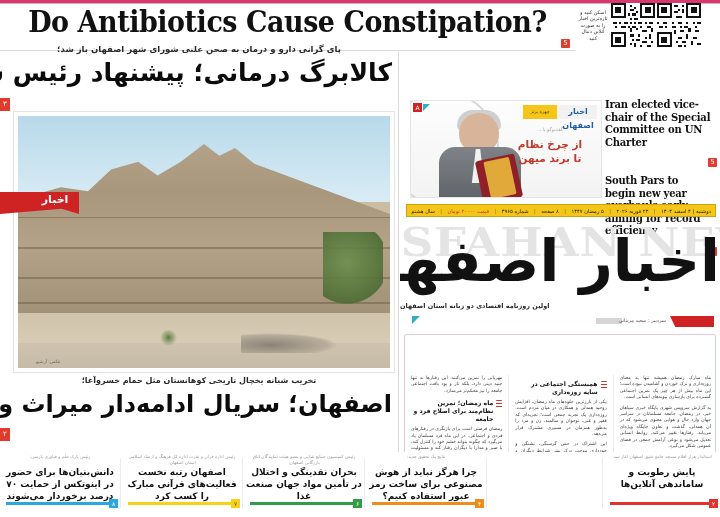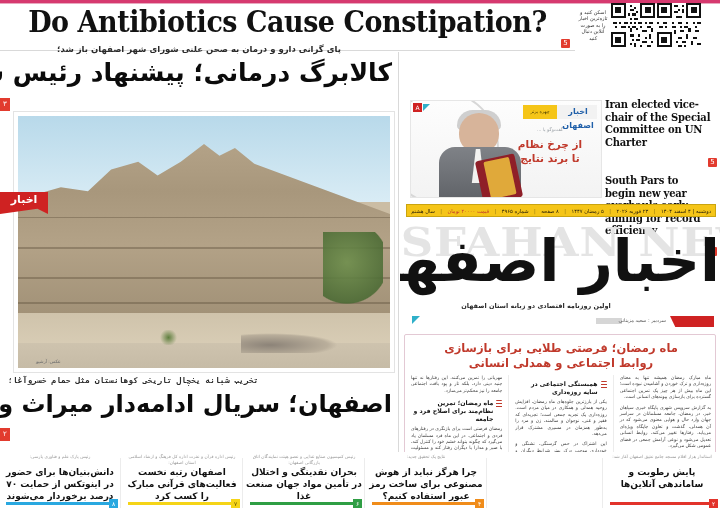--- a/index.html
+++ b/index.html
@@ -75,26 +75,27 @@
     background:radial-gradient(circle at 40% 40%,#6f8f4d,#4c6b35 70%,rgba(76,107,53,0) 72%);
     opacity:.9;}
   .photo .rubble{position:absolute;bottom:6%;right:14%;width:26%;height:8%;
     background:radial-gradient(ellipse at 30% 60%,#8c8378,#b9ae9b 60%,rgba(185,174,155,0) 70%);}
   .photo .bush{position:absolute;bottom:9%;left:38%;width:5%;height:6%;
     background:radial-gradient(circle,#5f7f3e,rgba(95,127,62,0) 70%);}
   .redflag{
     position:absolute;left:0;top:152px;width:48px;height:22px;background:#cf2222;
     color:#fff;font-size:11px;direction:rtl;text-align:center;line-height:16px;font-weight:bold;
     clip-path:polygon(0 0,100% 0,100% 100%,78% 76%,0 100%);
+    padding-left:31px;
   }
   .photo-credit{position:absolute;left:18px;bottom:4px;font-size:4.5px;color:#6b6b6b;direction:rtl;}
 
   .cap2{
-    position:absolute;right:8px;top:336px;width:382px;text-align:left;direction:rtl;
-    font-size:8px;color:#2a2a2a;font-weight:bold;font-family:Liberation Mono, monospace;
+    position:absolute;right:8px;top:336px;width:382px;text-align:center;direction:rtl;
+    font-size:8px;color:#2a2a2a;font-weight:bold;
   }
   .lead-hl2{
     position:absolute;right:6px;top:350px;width:386px;text-align:center;direction:rtl;
     font-size:24px;font-weight:bold;color:#0b0b0b;white-space:nowrap;
   }
   .redtab2{position:absolute;left:0;top:388px;width:10px;height:13px;background:#e23b2e;color:#fff;
     font-size:7px;line-height:13px;text-align:center;}
 
   
   .right-col{position:absolute;left:400px;top:52px;width:320px;height:400px;margin-top:44px;}
@@ -160,21 +161,21 @@
     position:absolute;left:-2px;top:-2px;width:324px;text-align:center;
     font-family:"DejaVu Serif","Liberation Serif",serif;font-weight:bold;
     font-size:40px;color:#e4e4e4;letter-spacing:1px;white-space:nowrap;
     transform:scaleX(1.12);transform-origin:center;
   }
   .mast-ar{
     position:absolute;left:0;top:6px;width:320px;text-align:center;direction:rtl;
     font-size:58px;font-weight:bold;color:#111;line-height:70px;white-space:nowrap;
   }
   .mast-sub{
-    position:absolute;left:0;top:82px;width:272px;text-align:center;direction:rtl;
+    position:absolute;left:0;top:82px;width:272px;text-align:left;direction:rtl;
     font-size:6.5px;color:#2a2a2a;font-weight:bold;
   }
   .mast-tri{position:absolute;left:12px;top:96px;width:0;height:0;
     border-left:8px solid #2fb0c9;border-bottom:8px solid transparent;}
   .mast-stamp{position:absolute;right:6px;top:96px;width:44px;height:11px;background:#cf2222;
     clip-path:polygon(0 0,100% 0,100% 100%,12% 100%);}
   .mast-byline{position:absolute;right:54px;top:97px;font-size:5px;color:#555;direction:rtl;}
   .mast-gray{position:absolute;right:98px;top:98px;width:26px;height:6px;background:#d6d6d6;}
 
   
@@ -385,21 +386,21 @@
       </div>
       <div class="ad-logo">
         <div class="yel">
             <span>چهره برتر</span>
           </div>
         <div class="nm">اخبار اصفهان</div>
       </div>
       <div class="ad-sub">گفت‌وگو با ...</div>
       <div class="ad-txt">
         <span>از چرخ نظام</span><br>
-        <span>تا برند نتایج</span>
+        <span>تا برند میهن</span>
       </div>
       <div class="ad-corner">A</div>
       <div class="ad-tri"></div>
     </div>
 
     <div class="enews">
       <div class="e-hl">Iran elected vice-chair of the Special Committee on UN Charter</div>
       <span class="e-badge">
         <span class="pagebadge">5</span>
       </span>
@@ -430,24 +431,20 @@
       <div class="wm">ISFAHAN NEWS</div>
       <div class="mast-ar">اخبار اصفهان</div>
       <div class="mast-sub">اولین روزنامه اقتصادی دو زبانه استان اصفهان</div>
       <div class="mast-tri"></div>
       <div class="mast-gray"></div>
       <div class="mast-byline">سردبیر : سعید مزینانی</div>
       <div class="mast-stamp"></div>
     </div>
 
     <div class="artbox">
-      <div class="art-title">
-        <span>ماه رمضان؛ فرصتی طلایی برای بازسازی</span><br>
-        <span>روابط اجتماعی و همدلی انسانی</span>
-      </div>
       <div class="cols">
 
         <div class="col">
           <p>ماه مبارک رمضان همیشه تنها به معنای روزه‌داری و ترک خوردن و آشامیدن نبوده است؛ این ماه بیش از هر چیز یک تمرین اجتماعی گسترده برای بازسازی پیوندهای انسانی است.</p>
           <p>به گزارش سرویس شهری پایگاه خبری سپاهان خبر، در رمضان، جامعه مسلمانان در سراسر جهان وارد حال و هوایی معنوی می‌شود که در آن همدلی، گذشت و تعاون جایگاه ویژه‌ای می‌یابد. رفتارها تغییر می‌کند، روابط انسانی تعدیل می‌شود و نوعی آرامش جمعی در فضای عمومی شکل می‌گیرد.</p>
           <p>همین ویژگی‌ها باعث شده رمضان به یکی از ارکان اصلی سبک زندگی اسلامی تبدیل شود.</p>
         </div>
         <div class="colsep"></div>
 
         <div class="col">

